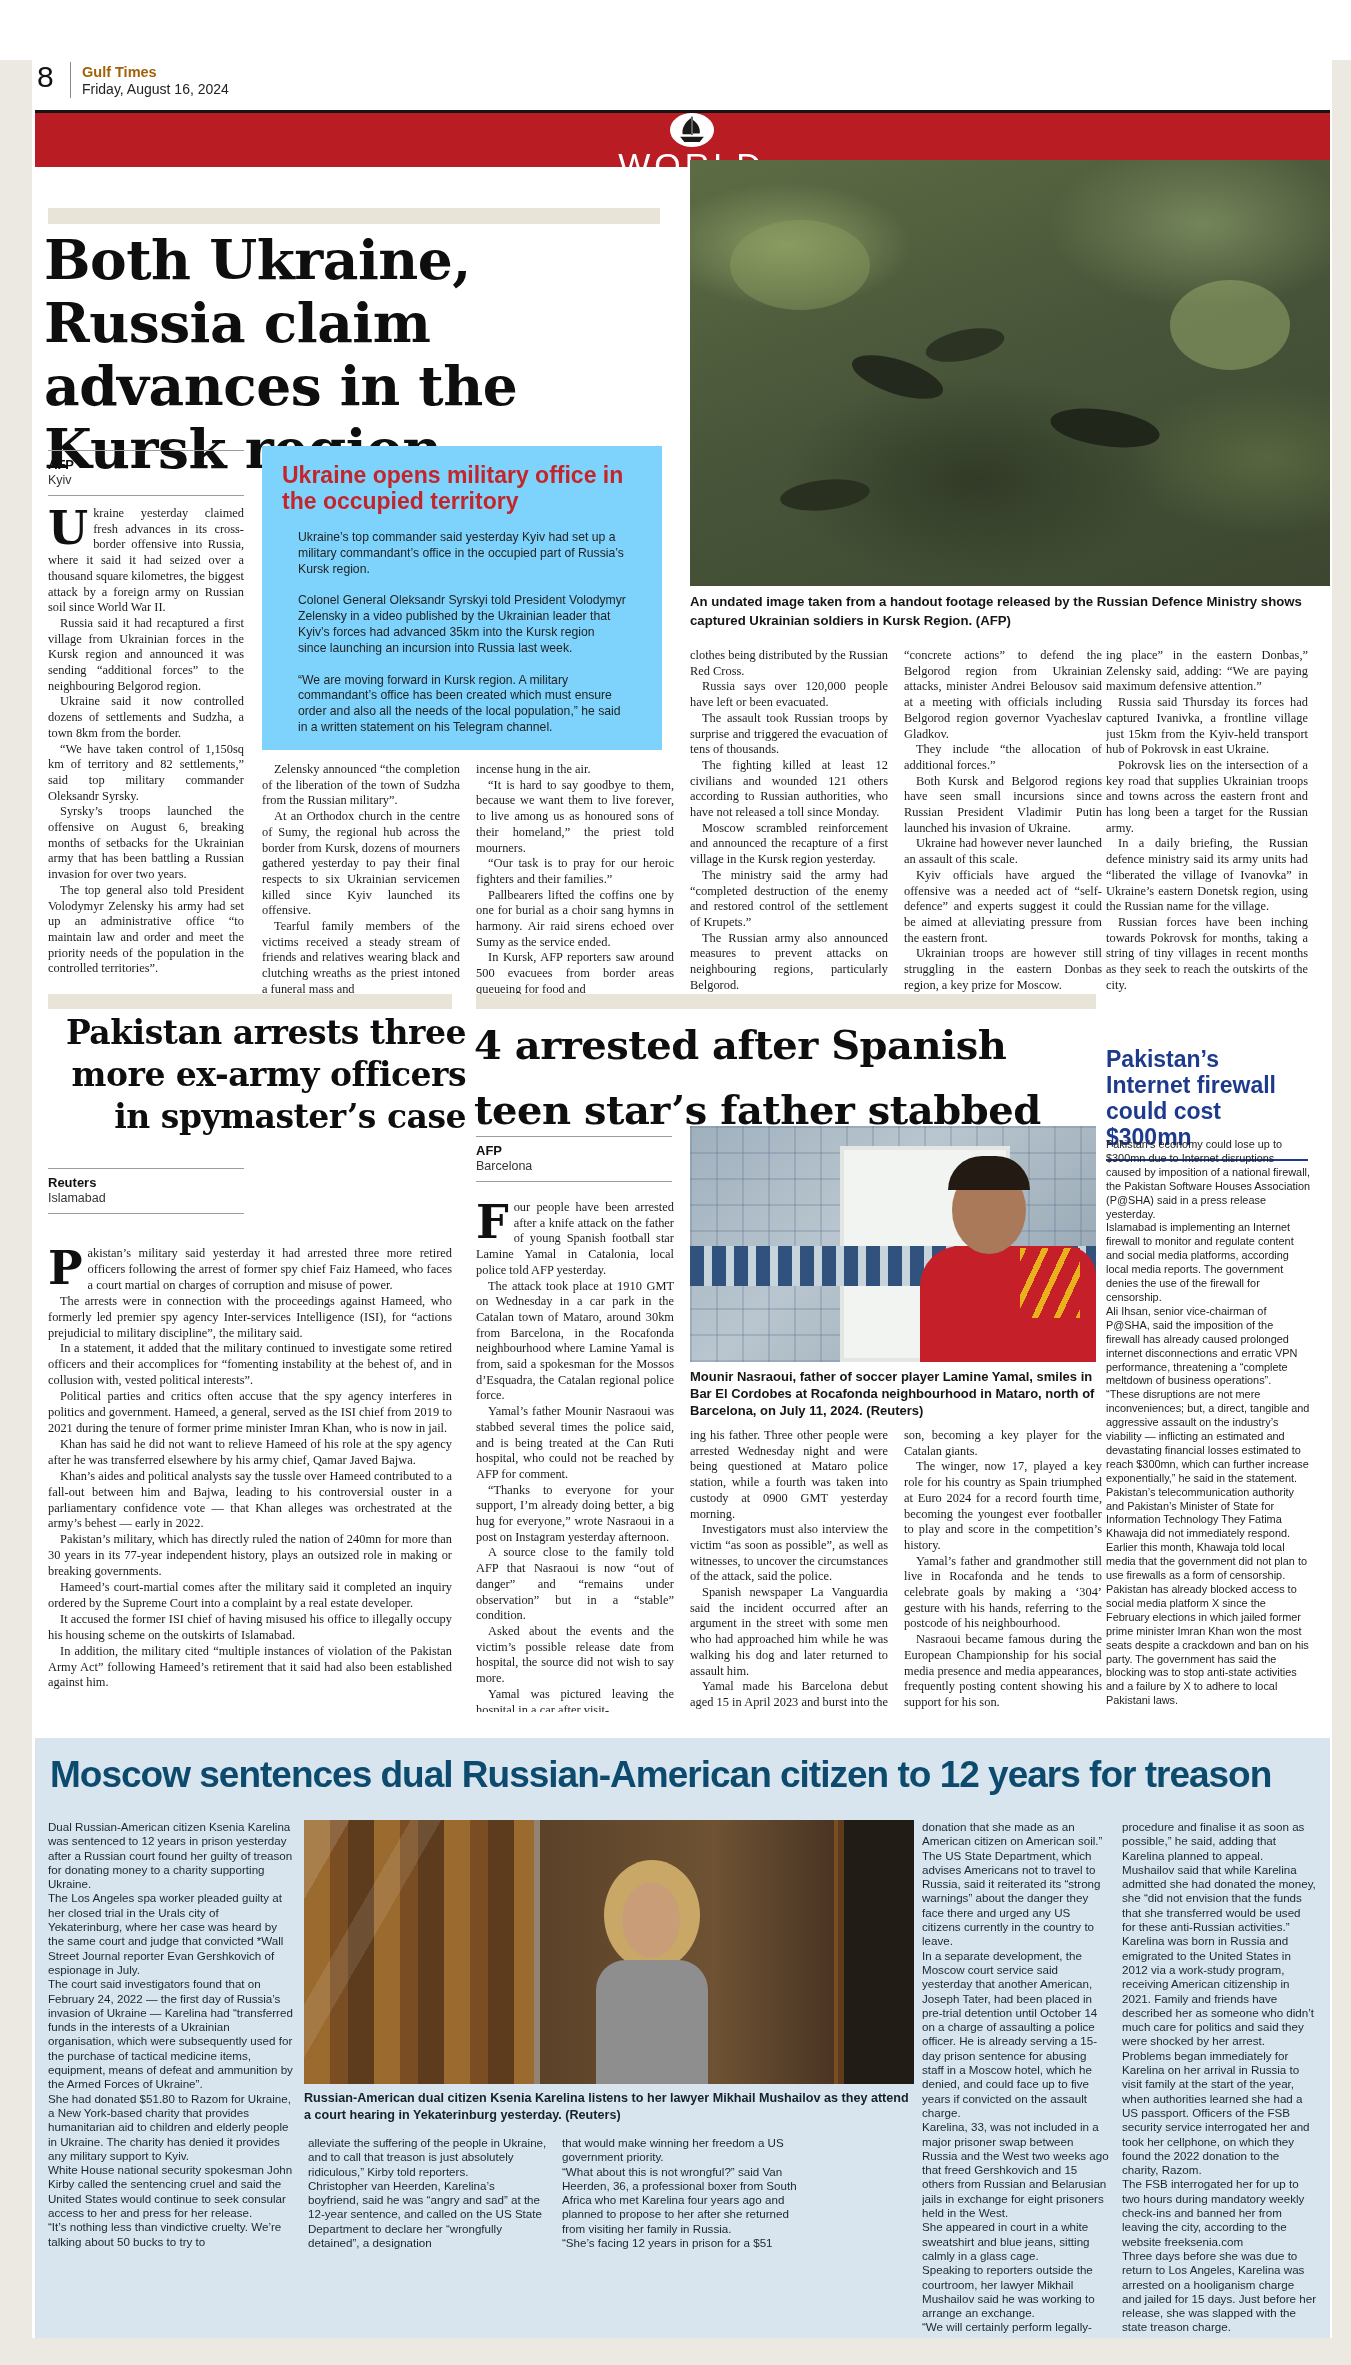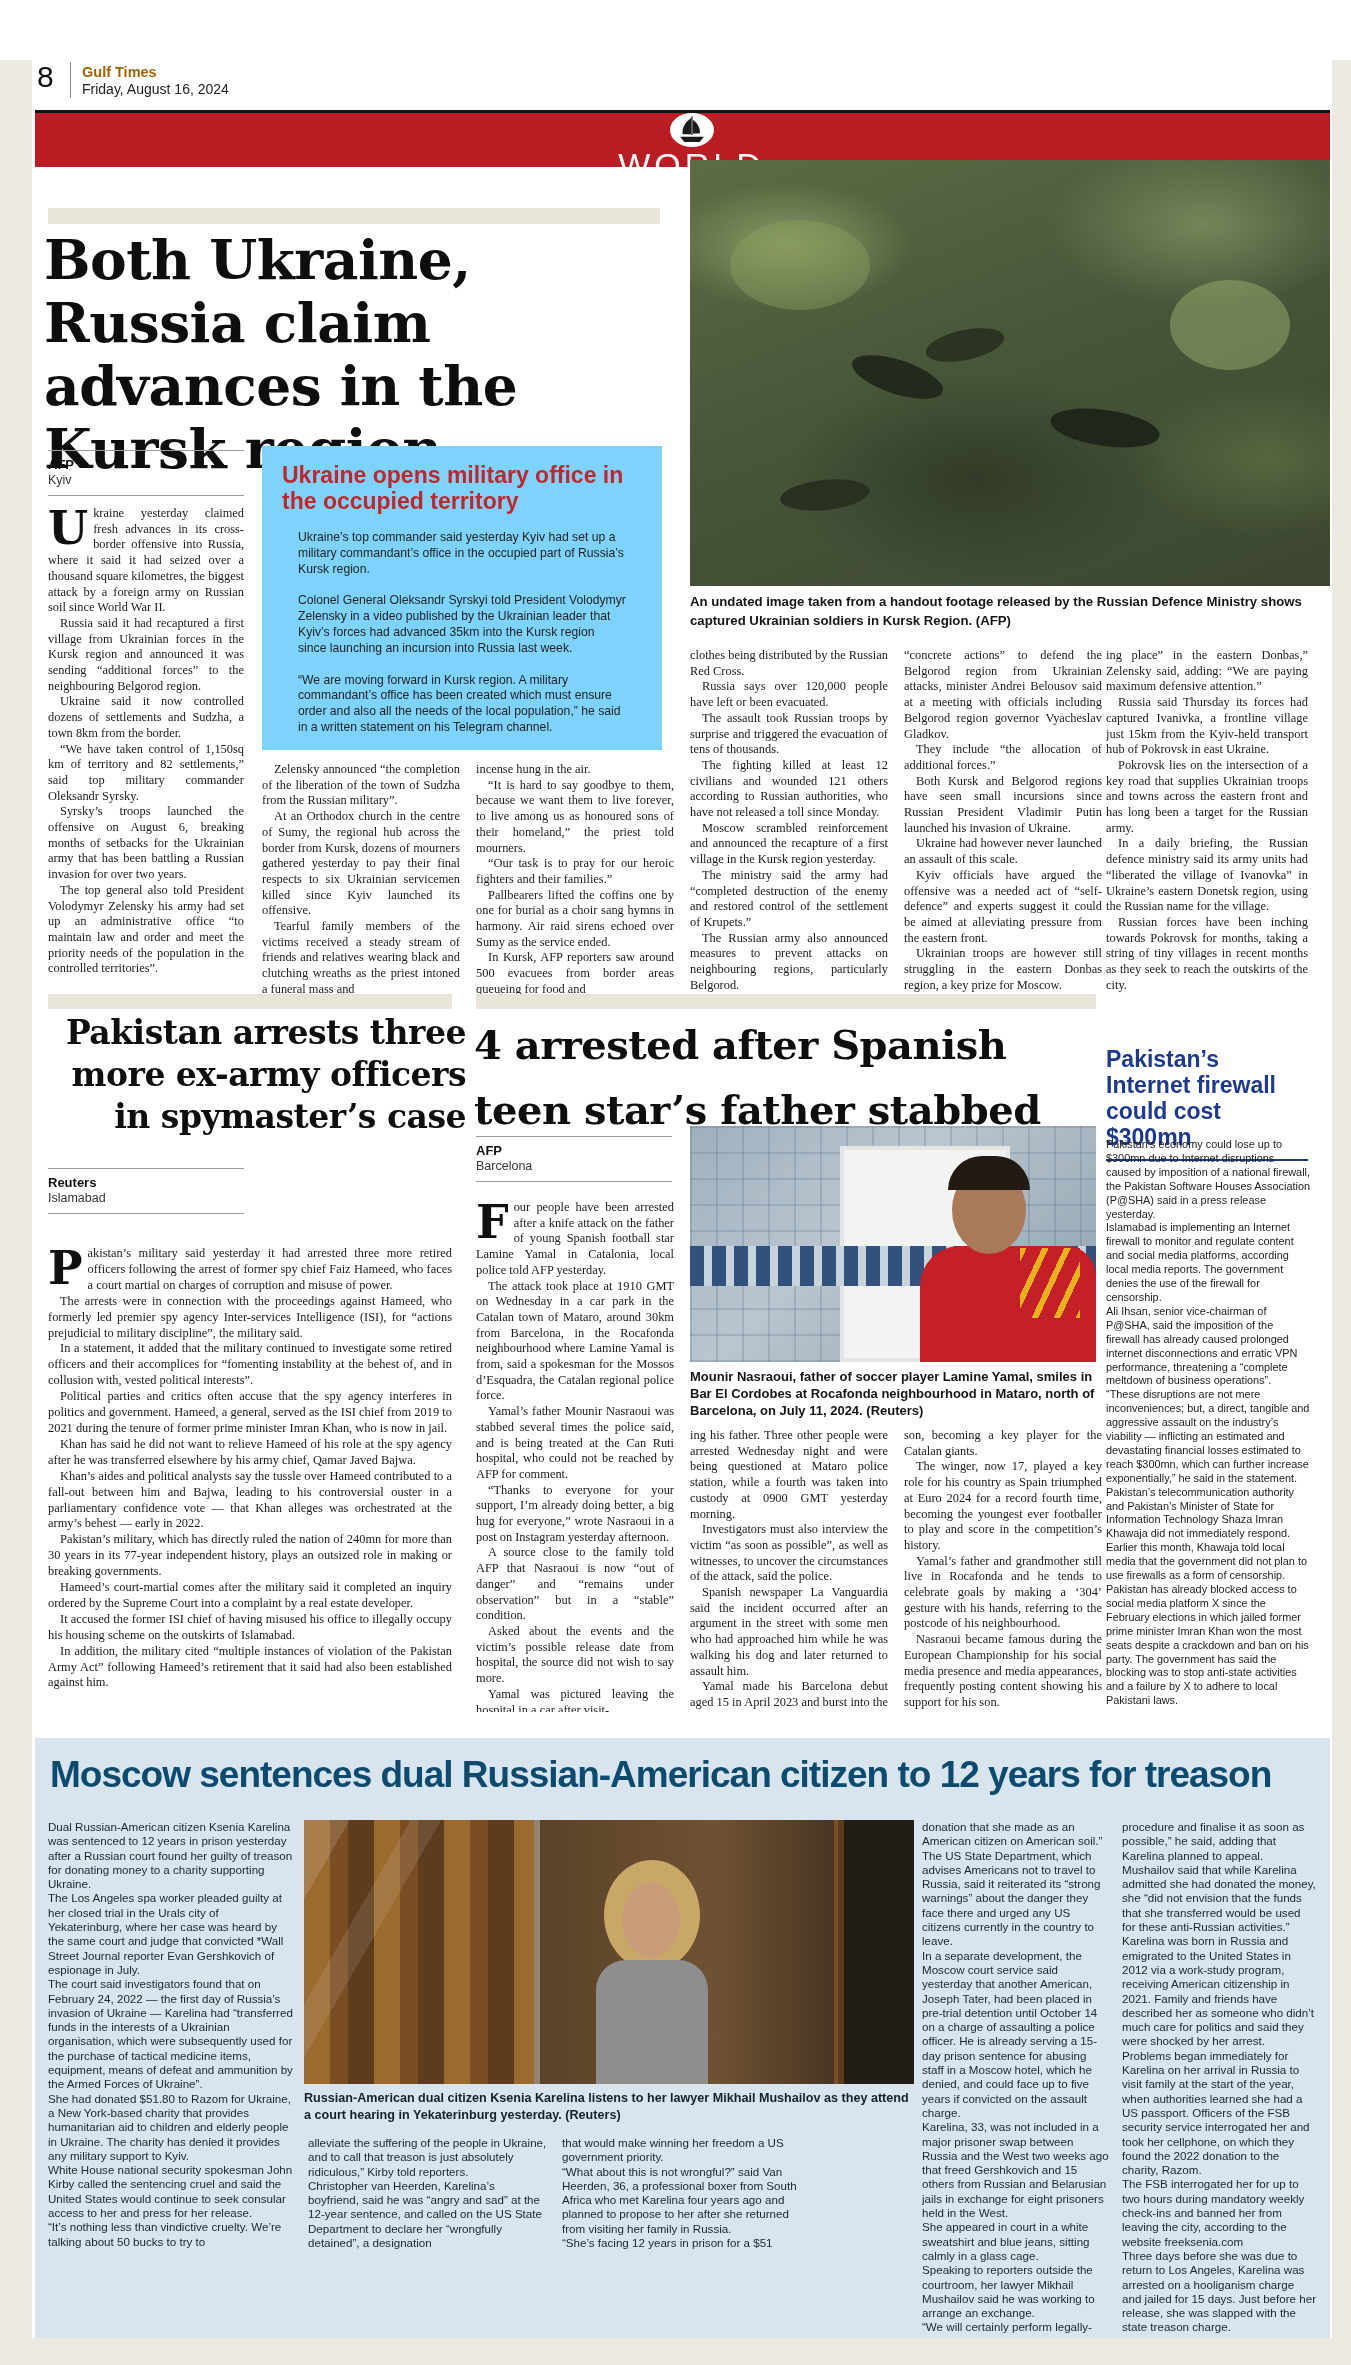--- a/index.html
+++ b/index.html
@@ -231,21 +231,21 @@
     <p>Yamal’s father and grandmother still live in Rocafonda and he tends to celebrate goals by making a ‘304’ gesture with his hands, referring to the postcode of his neighbourhood.</p>
     <p>Nasraoui became famous during the European Championship for his social media presence and media appearances, frequently posting content showing his support for his son.</p>
   </div>
 
   <div class="abs sidebar-hl" style="left:1106px;top:1046px;width:202px">Pakistan’s Internet firewall could cost $300mn</div>
   <div class="abs sans-small" style="left:1106px;top:1138px;width:204px;height:576px">
     <p>Pakistan’s economy could lose up to $300mn due to Internet disruptions caused by imposition of a national firewall, the Pakistan Software Houses Association (P@SHA) said in a press release yesterday.</p>
     <p>Islamabad is implementing an Internet firewall to monitor and regulate content and social media platforms, according local media reports. The government denies the use of the firewall for censorship.</p>
     <p>Ali Ihsan, senior vice-chairman of P@SHA, said the imposition of the firewall has already caused prolonged internet disconnections and erratic VPN performance, threatening a “complete meltdown of business operations”.</p>
     <p>“These disruptions are not mere inconveniences; but, a direct, tangible and aggressive assault on the industry’s viability — inflicting an estimated and devastating financial losses estimated to reach $300mn, which can further increase exponentially,” he said in the statement.</p>
-    <p>Pakistan’s telecommunication authority and Pakistan’s Minister of State for Information Technology Shaza Imran Khawaja did not immediately respond.</p>
+    <p>Pakistan’s telecommunication authority and Pakistan’s Minister of State for Information Technology They Fatima Khawaja did not immediately respond.</p>
     <p>Earlier this month, Khawaja told local media that the government did not plan to use firewalls as a form of censorship. Pakistan has already blocked access to social media platform X since the February elections in which jailed former prime minister Imran Khan won the most seats despite a crackdown and ban on his party. The government has said the blocking was to stop anti-state activities and a failure by X to adhere to local Pakistani laws.</p>
   </div>
 
   <div class="abs moscow-box" style="left:35px;top:1738px;width:1295px;height:600px"></div>
   <h1 class="abs moscow-hl" style="left:50px;top:1754px;width:1270px;margin:0">Moscow sentences dual Russian-American citizen to 12 years for treason</h1>
 
   <div class="abs ms-body" style="left:48px;top:1820px;width:246px;height:512px">
     <p>Dual Russian-American citizen Ksenia Karelina was sentenced to 12 years in prison yesterday after a Russian court found her guilty of treason for donating money to a charity supporting Ukraine.</p>
     <p>The Los Angeles spa worker pleaded guilty at her closed trial in the Urals city of Yekaterinburg, where her case was heard by the same court and judge that convicted *Wall Street Journal reporter Evan Gershkovich of espionage in July.</p>
     <p>The court said investigators found that on February 24, 2022 — the first day of Russia’s invasion of Ukraine — Karelina had “transferred funds in the interests of a Ukrainian organisation, which were subsequently used for the purchase of tactical medicine items, equipment, means of defeat and ammunition by the Armed Forces of Ukraine”.</p>

